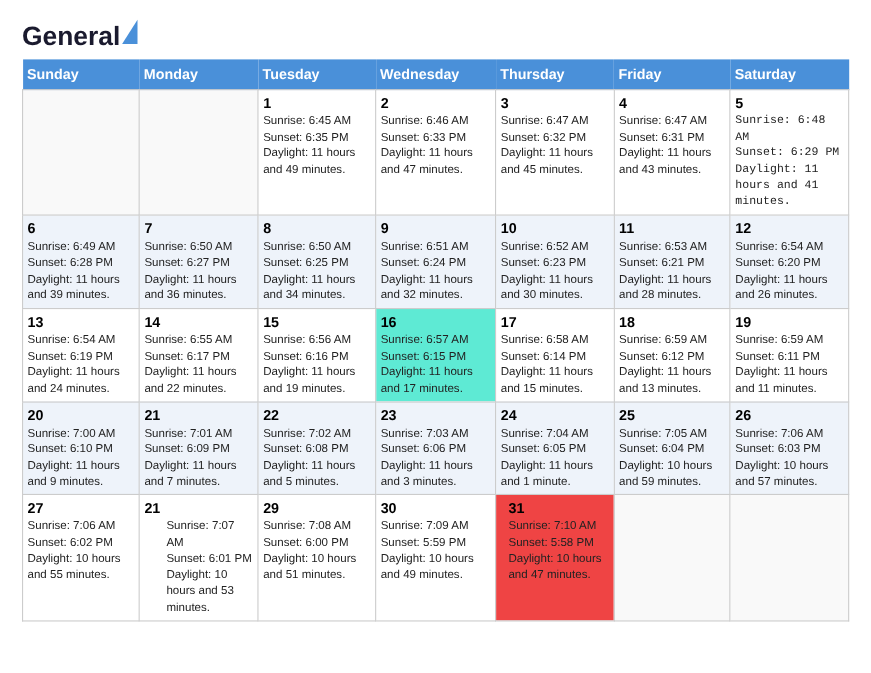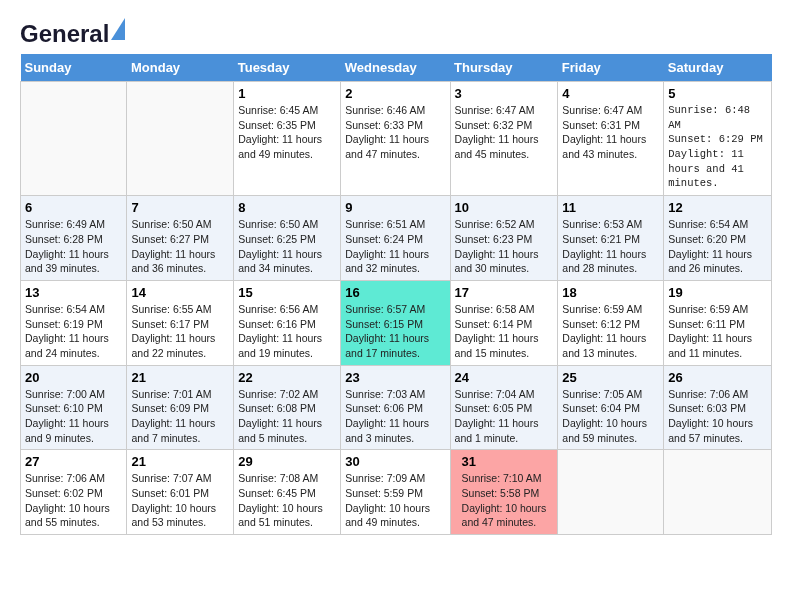--- a/index.html
+++ b/index.html
@@ -278,37 +278,37 @@
       </tr>
       <tr>
         <td style="background-color: rgb(255, 255, 255);">
           <span class="day-num">27</span>
           <div class="day-info" style="white-space: pre-line;">Sunrise: 7:06 AM
 Sunset: 6:02 PM
 Daylight: 10 hours and 55 minutes.</div>
         </td>
         <td style="background-color: rgb(255, 255, 255);">
           <span class="day-num">21</span>
-          <div class="day-info" style="white-space: pre-line;">Sunrise: 7:07 AM
+          <div class="day-info" style="white-space: pre-line; margin-left: 20px;">Sunrise: 7:07 AM
 Sunset: 6:01 PM
 Daylight: 10 hours and 53 minutes.</div>
         </td>
         <td style="background-color: rgb(255, 255, 255);">
           <span class="day-num">29</span>
           <div class="day-info" style="white-space: pre-line;">Sunrise: 7:08 AM
-Sunset: 6:45 PM
+Sunset: 6:00 PM
 Daylight: 10 hours and 51 minutes.</div>
         </td>
         <td style="background-color: rgb(255, 255, 255);">
           <span class="day-num">30</span>
           <div class="day-info" style="white-space: pre-line;">Sunrise: 7:09 AM
 Sunset: 5:59 PM
 Daylight: 10 hours and 49 minutes.</div>
         </td>
-        <td style="background-color: #fca5a5; padding-left: 11px;">
+        <td style="background-color: #ef4444; padding-left: 11px;">
           <span class="day-num">31</span>
           <div class="day-info" style="white-space: pre-line;">Sunrise: 7:10 AM
 Sunset: 5:58 PM
 Daylight: 10 hours and 47 minutes.</div>
         </td>
         <td class="empty" style="background-color: rgb(249, 249, 249);"></td>
         <td class="empty" style="background-color: rgb(249, 249, 249);"></td>
       </tr>
     </tbody>
 </table>

